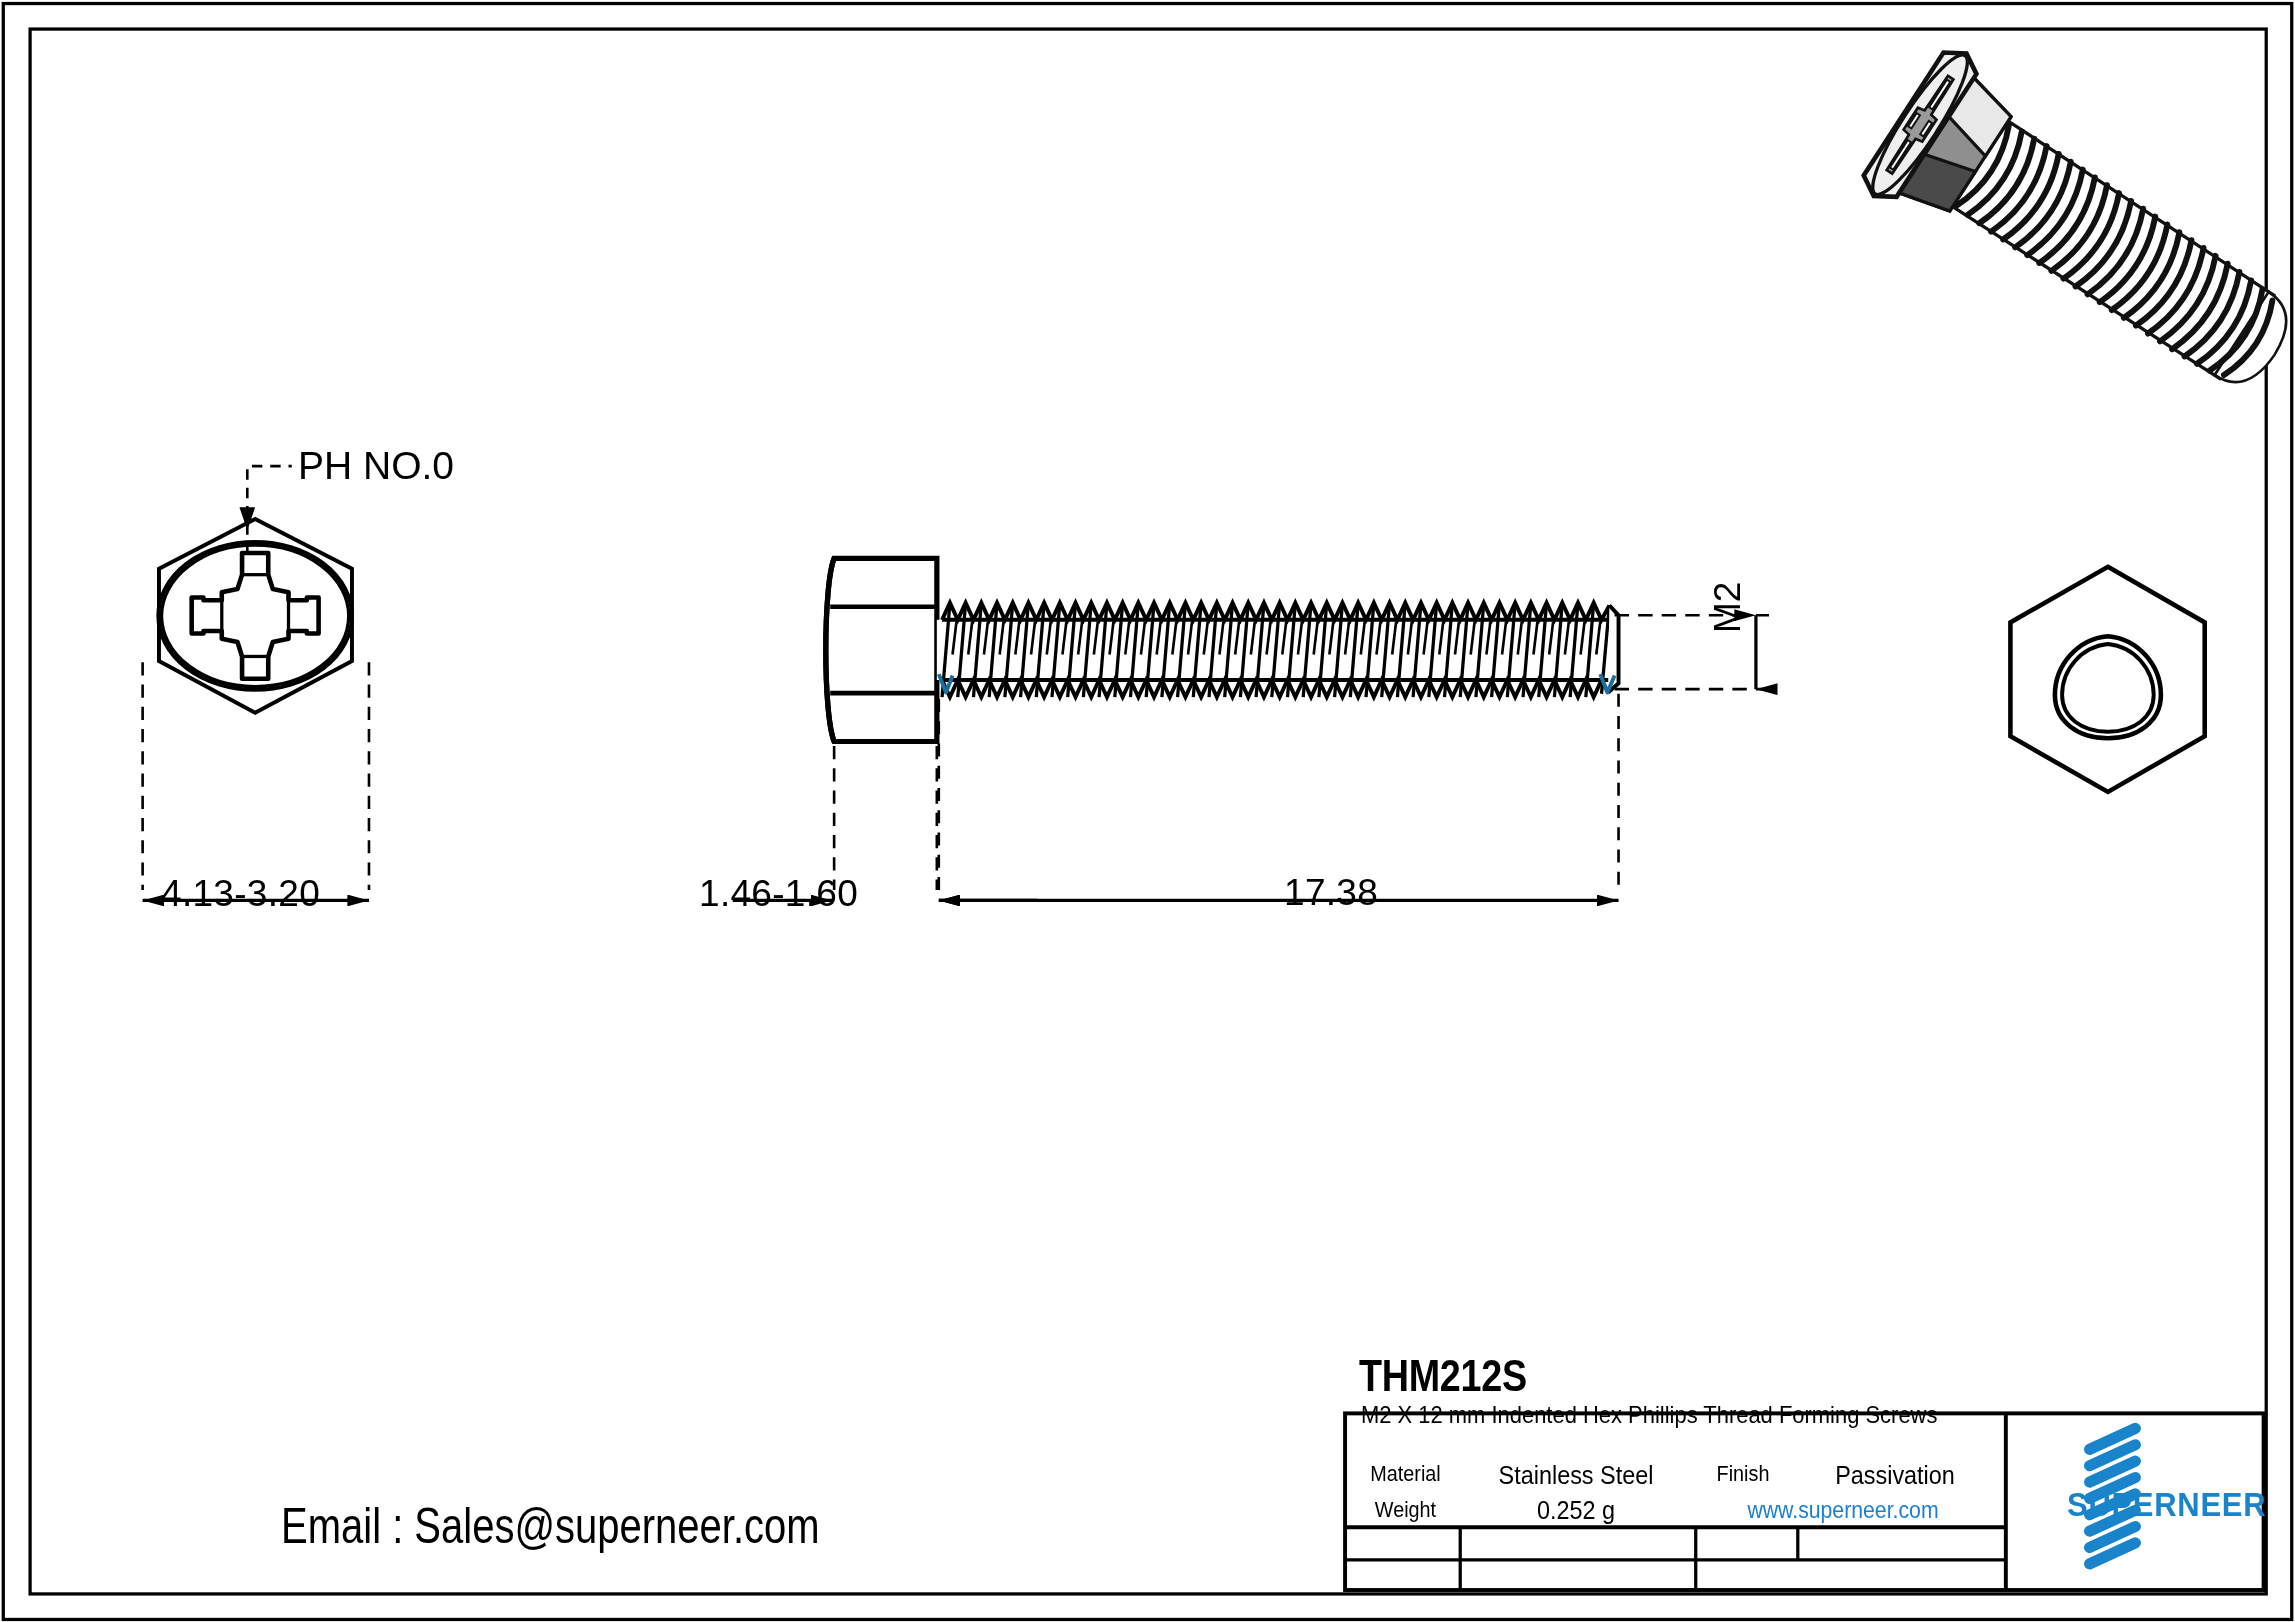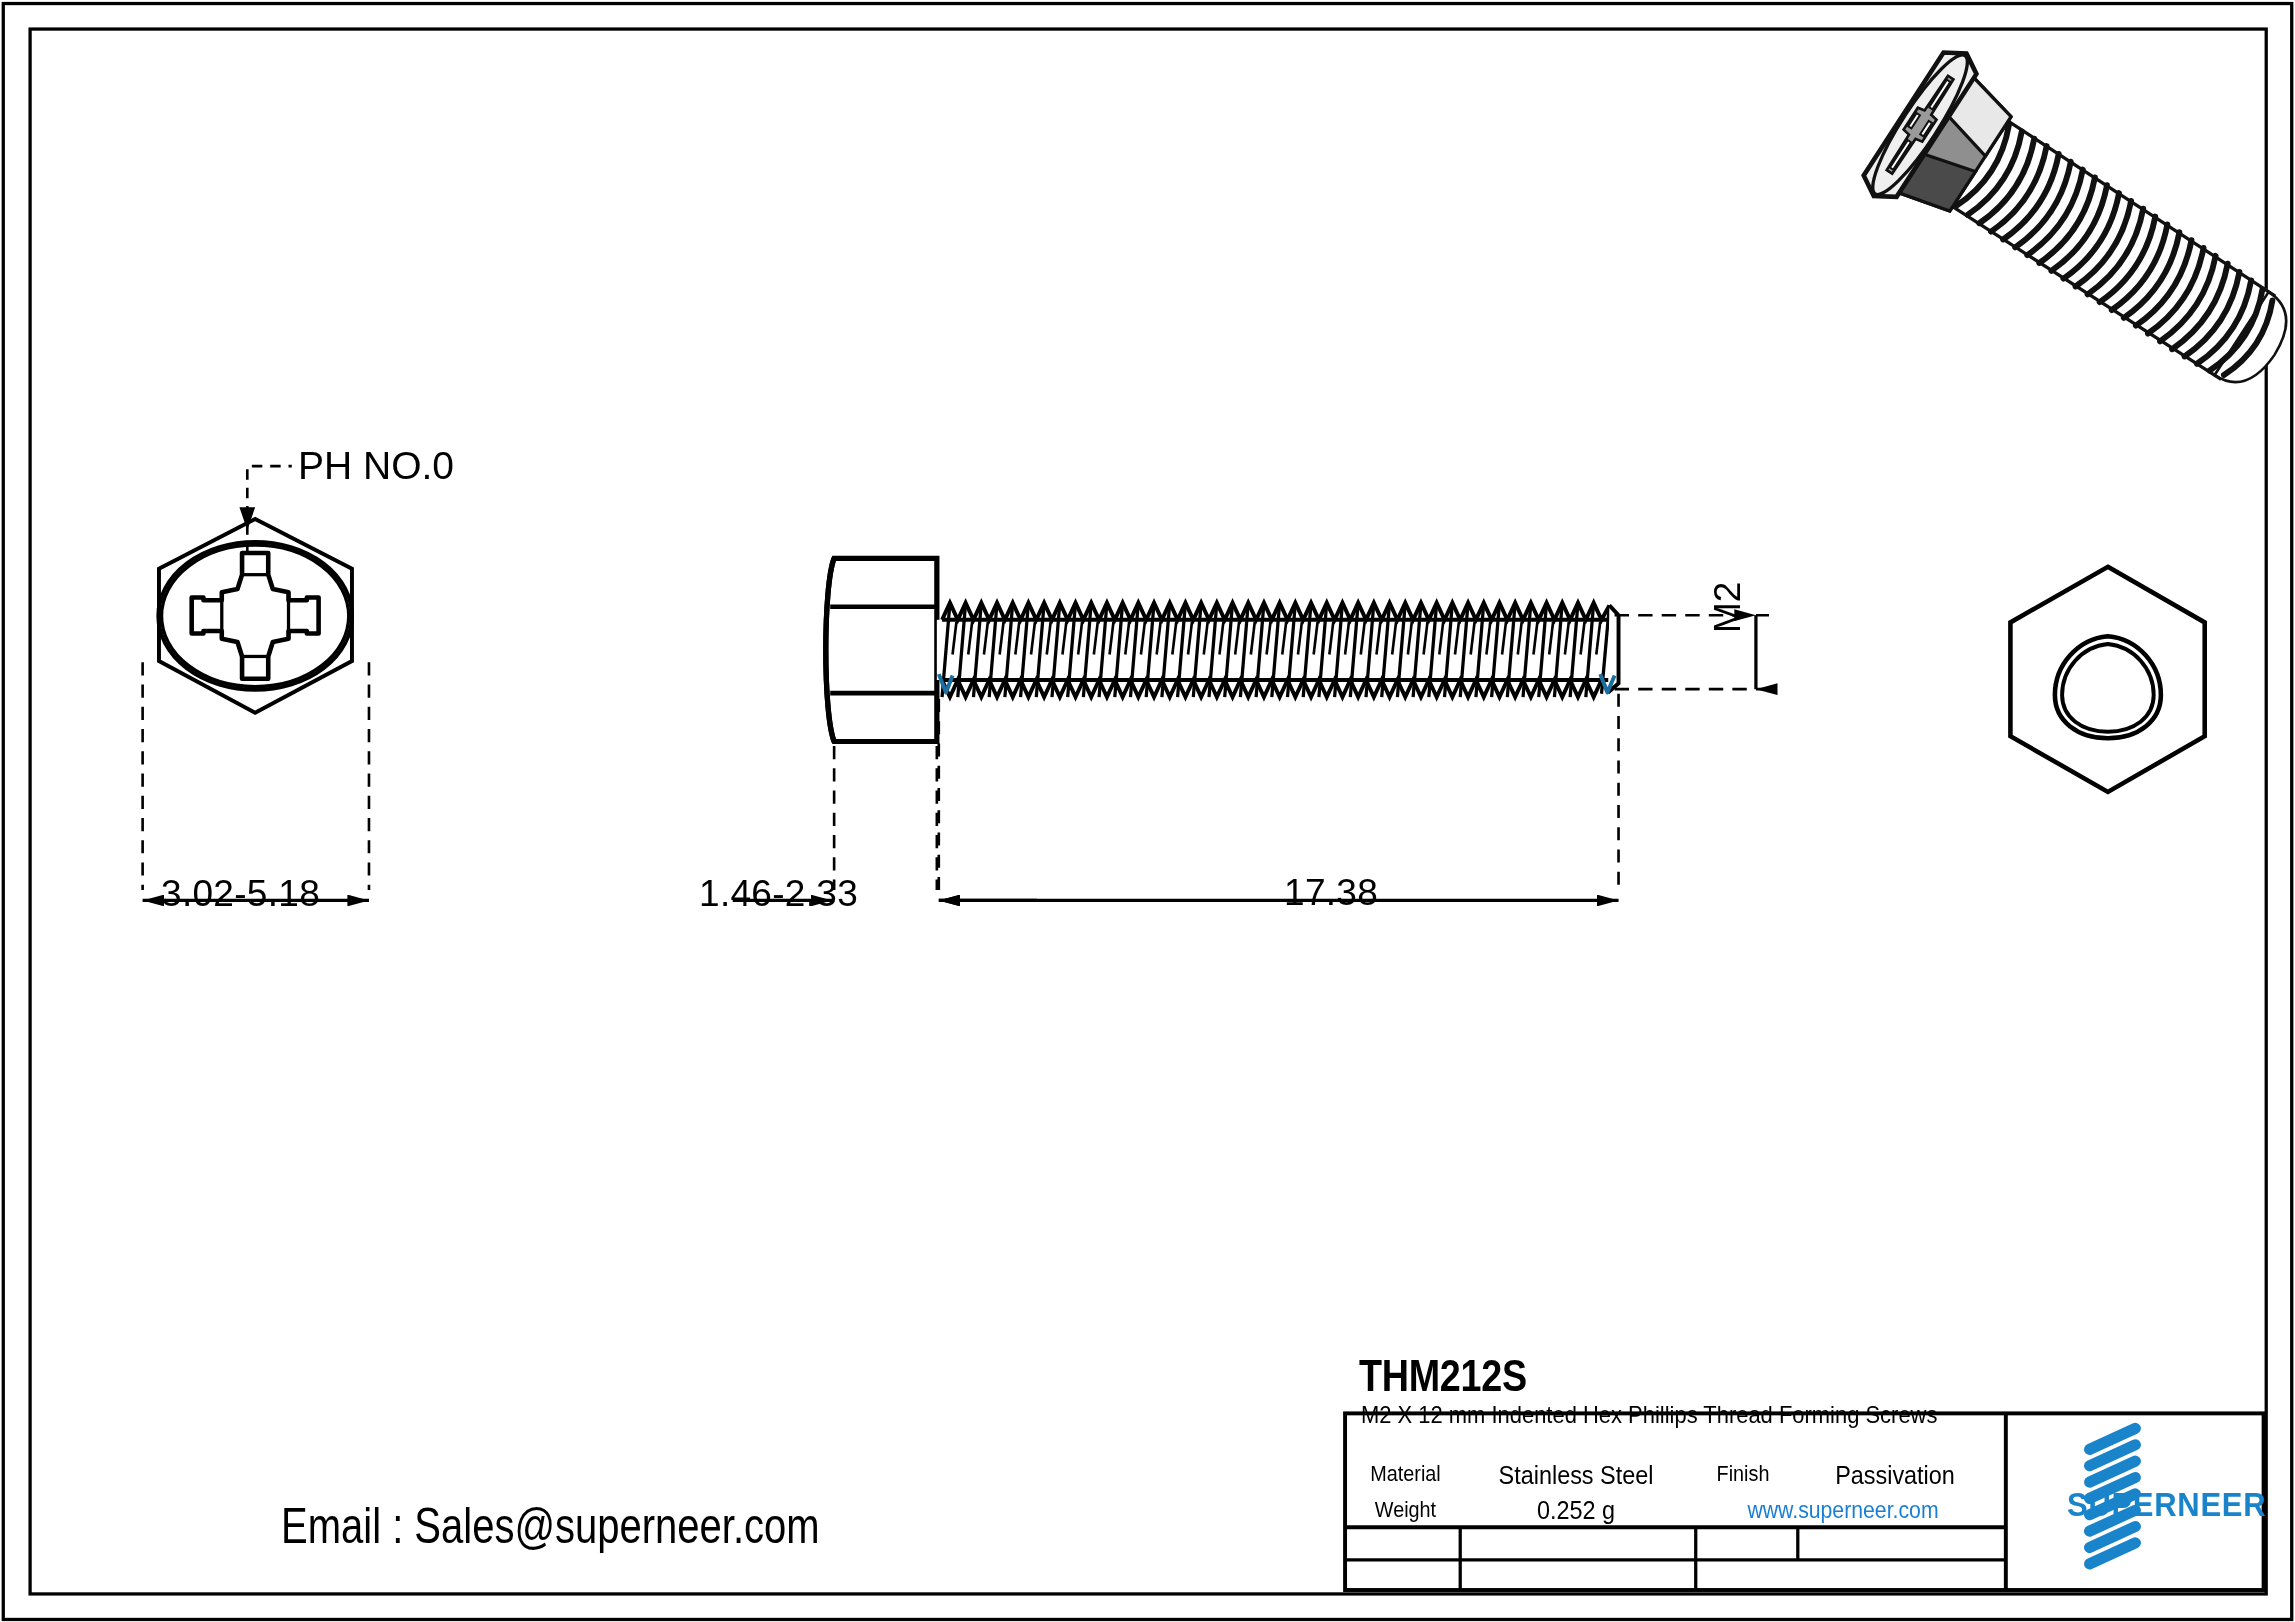--- a/index.html
+++ b/index.html
@@ -451,23 +451,23 @@
       <path d="M 3194,2290 L 3264,2258"></path>
       <path d="M 3194,2315 L 3264,2283"></path>
       <path d="M 3194,2340 L 3264,2308"></path>
       <path d="M 3194,2365 L 3264,2333"></path>
       <path d="M 3194,2390 L 3264,2358"></path>
     </g>
   </svg>
 
   <div class="txt" id="label-drive-text">PH NO.0</div>
 
-  <div class="txt" id="dim-head-across-text">3.02-5.18</div>
-
-  <div class="txt" id="dim-head-height-text">1.46-2.33</div>
+  <div class="txt" id="dim-head-across-text">4.13-3.20</div>
+
+  <div class="txt" id="dim-head-height-text">1.46-1.60</div>
 
   <div class="txt" id="dim-length-text">17.38</div>
 
   <div class="txt" id="dim-thread-text">M2</div>
 
   <div class="txt" id="email-text">Email : Sales@superneer.com</div>
 
   <div id="titleblock">
 
     <div id="tb-part-number">THM212S</div>

